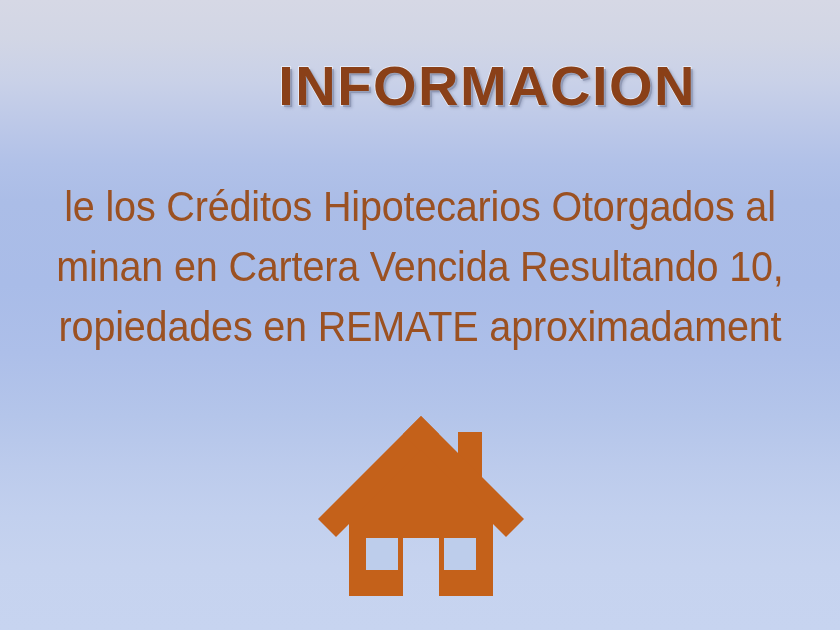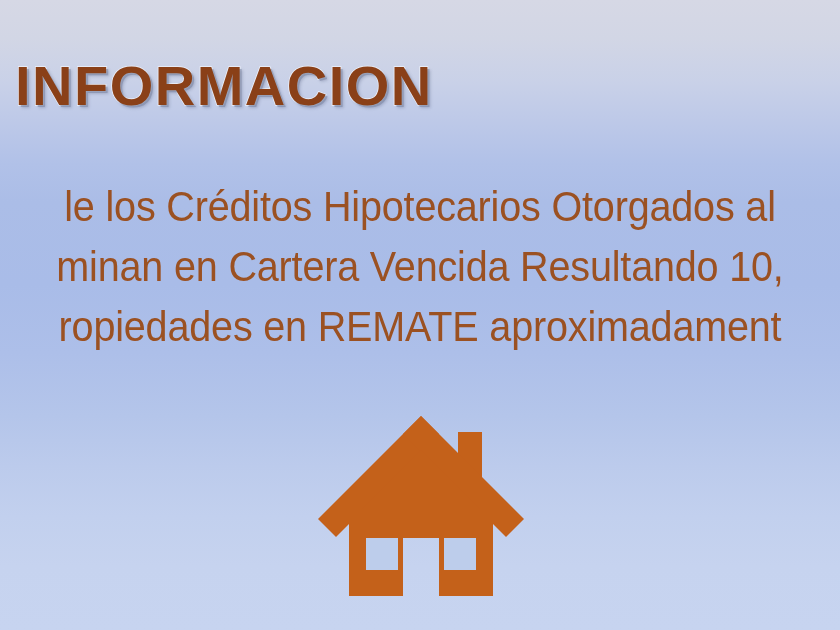--- a/index.html
+++ b/index.html
@@ -31,24 +31,24 @@
         #b4c5ea 66%,
         #bccbec 74%,
         #c2d0ee 82%,
         #c6d3ef 90%,
         #c7d4f0 100%);
   }
 
   
   #title-wrap {
     position: absolute;
-    left: 15px;
+    left: 0;
     top: 58px;
     width: 696px;
-    text-align: left;
+    text-align: right;
     line-height: 1;
   }
   #slide-title {
     display: inline-block;
     font-family: "Liberation Sans", sans-serif;
     font-weight: bold;
     font-size: 56px;
     letter-spacing: 1.5px;
     color: #8a4018;
     -webkit-text-stroke: 1.5px #eef2fb;

